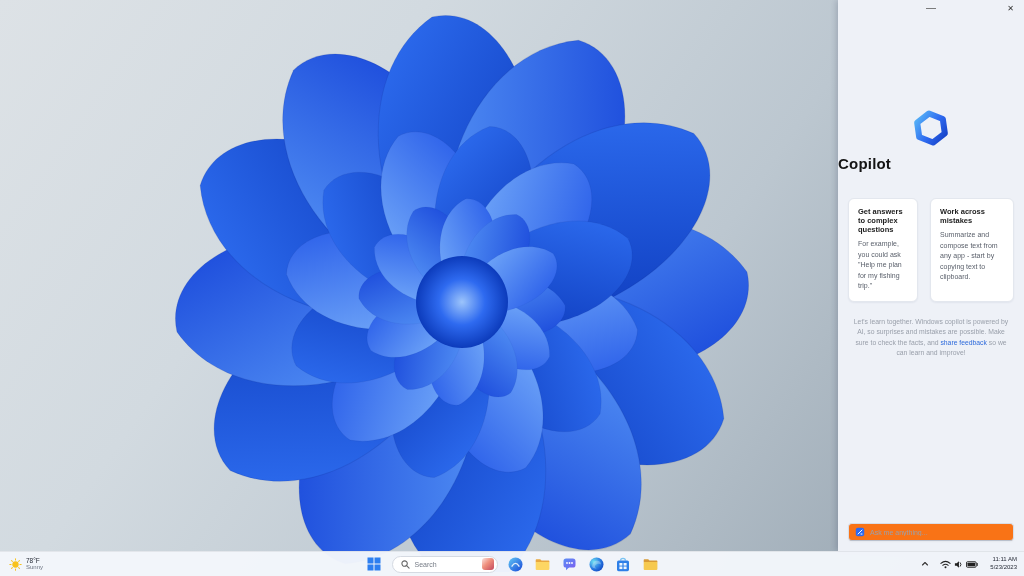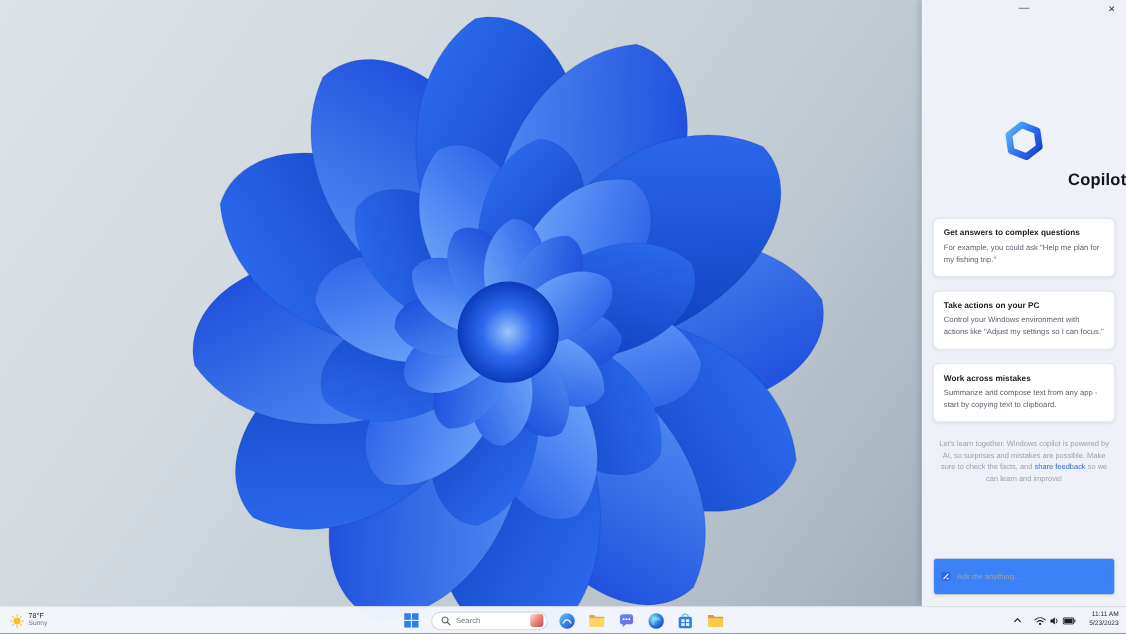--- a/index.html
+++ b/index.html
@@ -9,28 +9,28 @@
   
   .wallpaper { position:absolute; inset:0; background:linear-gradient(125deg,#dde2e6 0%,#d2dae0 30%,#bcc7d0 62%,#93a1ad 100%); }
   .bloom { position:absolute; left:112px; top:12px; }
 
   
   .copilot-panel { position:absolute; top:0; right:0; width:186px; height:551px; background:#eef1f7; box-shadow:-2px 0 6px rgba(20,30,60,.18); display:flex; flex-direction:column; }
   .panel-titlebar { position:relative; height:20px; flex:0 0 auto; }
   .min-btn { position:absolute; left:50%; top:1px; transform:translateX(-50%); font-size:10px; color:#555; line-height:14px; padding:0 4px; cursor:default; }
   .close-btn { position:absolute; right:7px; top:3px; font-size:8px; color:#333; line-height:10px; padding:1px 3px; border-radius:3px; }
   .copilot-logo { margin:90px auto 0; width:36px; height:36px; flex:0 0 auto; }
-  .copilot-title { margin-top:9px; text-align:right; font-size:15px; font-weight:700; color:#141414; letter-spacing:.2px; }
-  .cards { margin:26px 10px 0; display:flex; flex-direction:column; gap:12px; }
+  .copilot-title { margin-top:9px; text-align:left; font-size:15px; font-weight:700; color:#141414; letter-spacing:.2px; }
+  .cards { margin:26px 10px 0; display:flex; gap:12px; }
   .card { background:#ffffff; border:1px solid #e3e7ee; border-radius:6px; padding:8px 9px 9px; box-shadow:0 1px 2px rgba(25,40,80,.06); cursor:pointer; }
   .card-title { font-size:7.5px; font-weight:700; color:#1c1c1c; margin-bottom:5px; }
   .card-body { font-size:7px; color:#595f6a; line-height:1.5; }
   .disclaimer { margin:15px 15px 0; text-align:center; font-size:6.8px; line-height:1.55; color:#9aa0ab; }
   .disclaimer .link { color:#2f6bdb; cursor:pointer; }
-  .input-row { margin:auto 10px 10px; height:34px; background:#3b82f6; border:1px solid #d8dde6; border-bottom-color:#b9c0cc; border-radius:4px; display:flex; align-items:center; gap:5px; padding:0 6px; box-shadow:0 1px 2px rgba(0,0,0,.04); }
+  .input-row { margin:auto 10px 10px; height:18px; background:#f97316; border:1px solid #d8dde6; border-bottom-color:#b9c0cc; border-radius:4px; display:flex; align-items:center; gap:5px; padding:0 6px; box-shadow:0 1px 2px rgba(0,0,0,.04); }
   .input-row input { flex:1; border:none; outline:none; background:transparent; font-size:7px; color:#333; font-family:"Liberation Sans",sans-serif; }
   .input-row input::placeholder { color:#9aa0ab; }
 
   
   .taskbar { position:absolute; left:0; right:0; bottom:0; height:25px; background:rgba(243,246,251,.97); border-top:1px solid rgba(0,0,0,.06); display:flex; align-items:center; }
   .weather { position:absolute; left:5px; top:0; bottom:0; display:flex; align-items:center; gap:4px; padding:0 4px; border-radius:4px; cursor:pointer; }
   .weather-text { display:flex; flex-direction:column; justify-content:center; }
   .weather-temp { font-size:6.5px; color:#1f2430; line-height:1.2; }
   .weather-cond { font-size:6px; color:#6c7380; line-height:1.2; }
   .center-group { margin:0 auto; display:flex; align-items:center; gap:8px; }
@@ -138,24 +138,20 @@
     </div>
 
     <div class="copilot-title">Copilot</div>
 
     <div class="cards">
       <div class="card">
         <div class="card-title">Get answers to complex questions</div>
         <div class="card-body">For example, you could ask "Help me plan for my fishing trip."</div>
       </div>
       <div class="card">
-        <div class="card-title">Take actions on your PC</div>
-        <div class="card-body">Control your Windows environment with actions like "Adjust my settings so I can focus."</div>
-      </div>
-      <div class="card">
         <div class="card-title">Work across mistakes</div>
         <div class="card-body">Summarize and compose text from any app - start by copying text to clipboard.</div>
       </div>
     </div>
 
     <p class="disclaimer"><span>Let's learn together. Windows copilot is powered by AI, so surprises and mistakes are possible. Make sure to check the facts, and </span><span class="link">share feedback</span><span> so we can learn and improve!</span></p>
 
     <div class="input-row">
       <span style="display:flex;">
         <svg width="10" height="10" viewBox="0 0 10 10">

